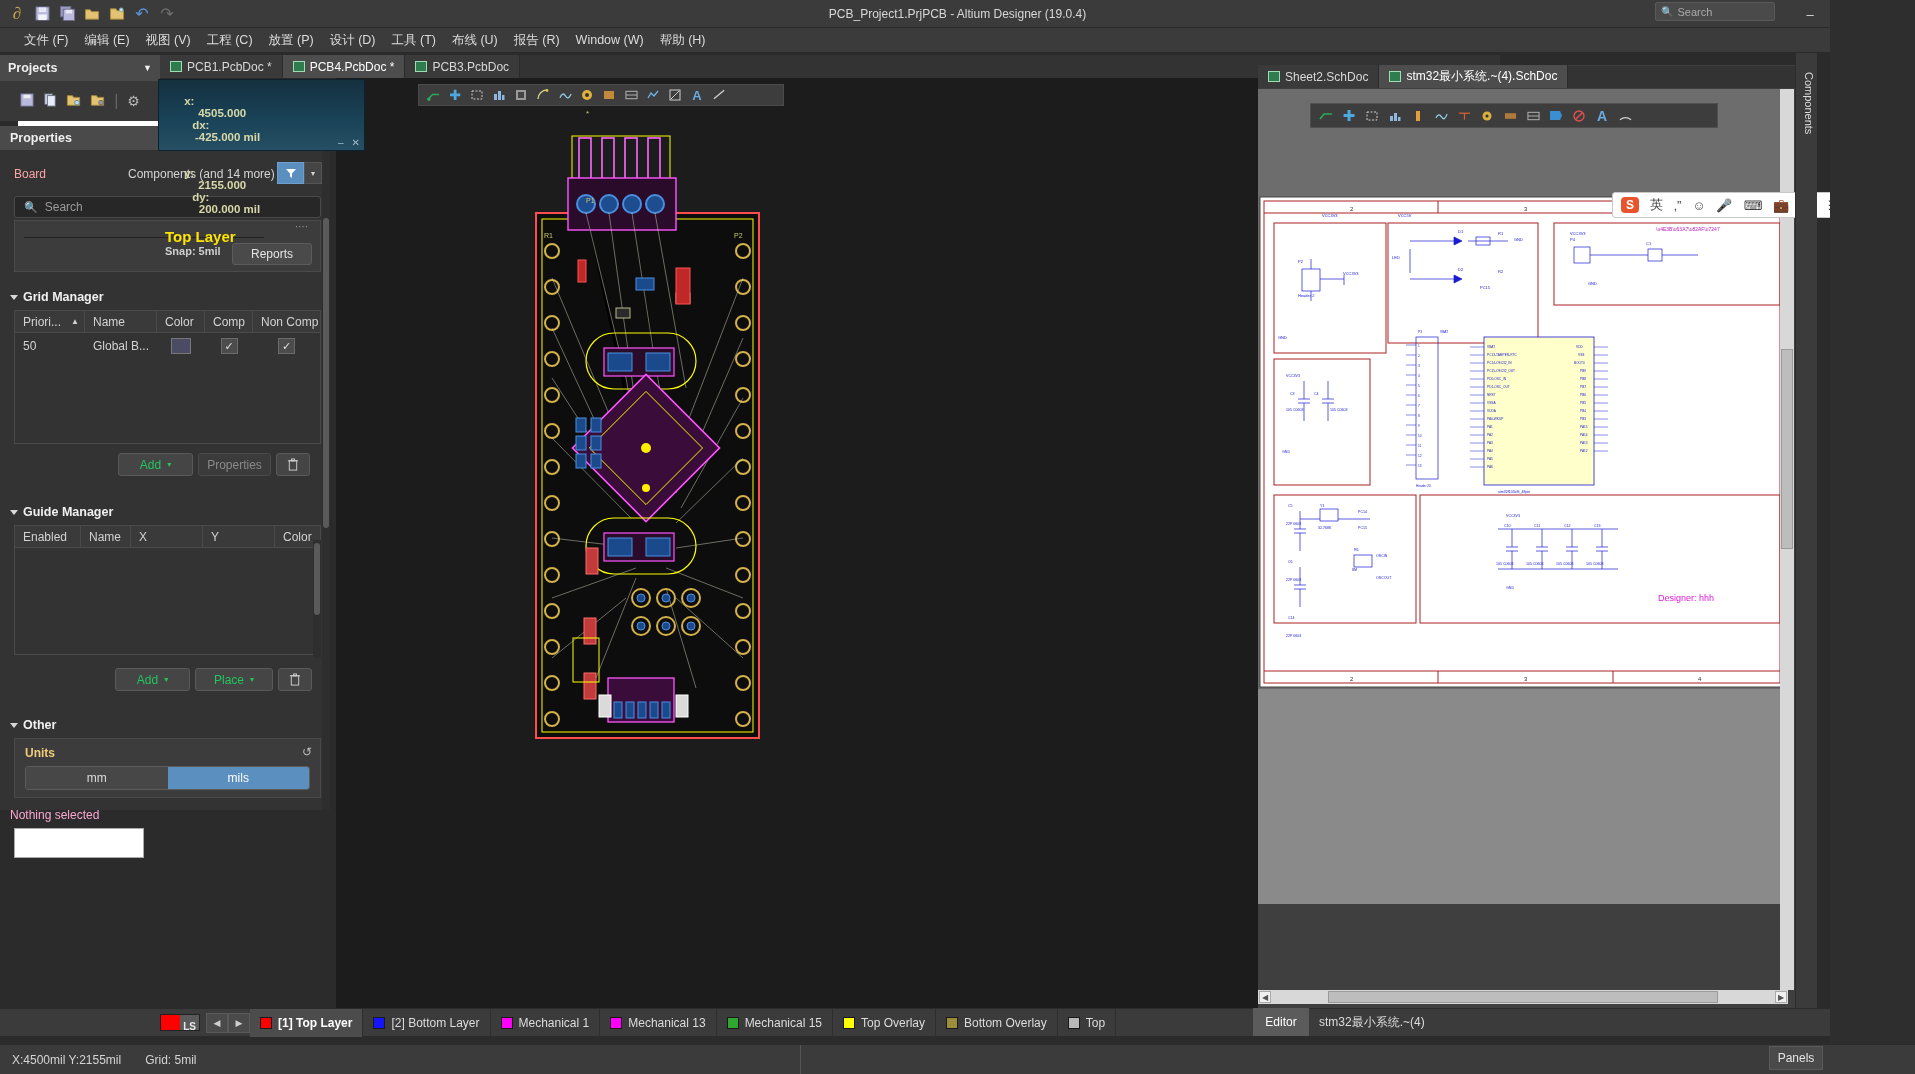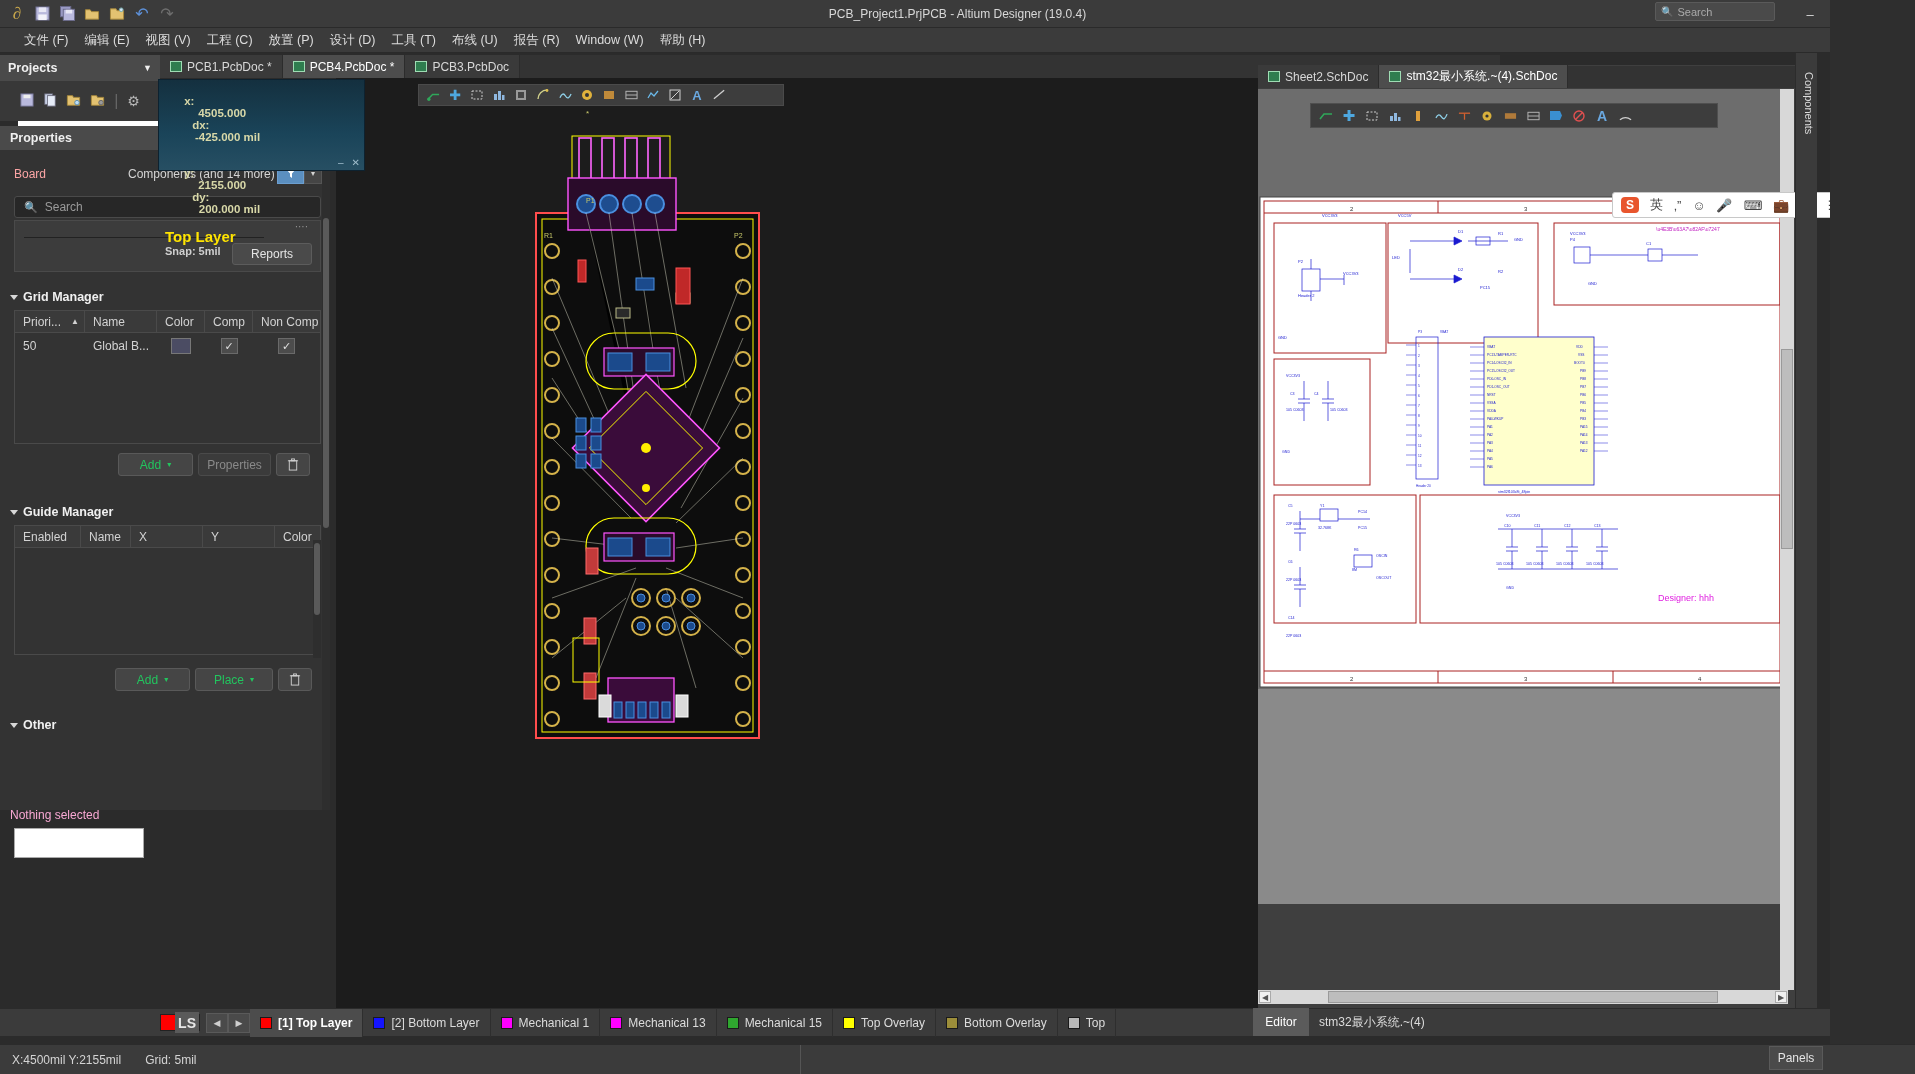--- a/index.html
+++ b/index.html
@@ -110,21 +110,21 @@
   .doctabs { position:absolute; left:160px; top:55px; width:1340px; height:23px;
     background:#333333; display:flex; align-items:flex-end; }
   .dtab { height:23px; display:flex; align-items:center; gap:5px; padding:0 10px;
     font-size:12px; color:#d8d8d8; background:#3a3a3a; border-right:1px solid #2c2c2c;
     cursor:pointer; white-space:nowrap; }
   .dtab.active { background:#4d4d4d; color:#fff; }
   .pcbicon { width:12px; height:11px; background:#2f7d4f; border:1px solid #9fdcb4;
     display:inline-block; }
 
   
-  .hud { position:absolute; left:158px; top:79px; width:207px; height:92px;
+  .hud { position:absolute; left:158px; top:79px; width:207px; height:72px;
     background:linear-gradient(180deg,#14303f 0%, #1a4459 60%, #274f63 100%);
     border:1px solid #0d2230; padding:3px 6px 0 6px; }
   .hud-line { font-size:11.5px; font-weight:bold; color:#d8d8a8; white-space:pre;
     font-family:"Liberation Sans", sans-serif; letter-spacing:0px; }
   .hud-layer { font-size:15px; font-weight:bold; color:#ffe400; margin-top:1px; }
   .hud-snap { font-size:11px; font-weight:bold; color:#cfcfcf; }
   .hud-xclose { position:absolute; right:4px; bottom:2px; display:flex; gap:8px;
     font-size:10px; color:#9fbccb; }
 
   
@@ -155,22 +155,22 @@
     writing-mode:vertical-rl; font-size:11px; color:#dcdcdc; letter-spacing:0px; }
 
   .winbar { position:absolute; left:1830px; top:0; width:85px; height:1074px;
     background:#2e2e2e; }
 
   
   .layerbar { position:absolute; left:0; top:1008px; width:1830px; height:28px;
     background:#3b3b3b; border-top:1px solid #2b2b2b; display:flex; align-items:center; }
   .ls-chip { width:40px; height:17px; background:#ff0000; border:1px solid #222;
     display:flex; align-items:center; justify-content:flex-end; }
-  .ls-chip b { background:#5a5a5a; color:#e8e8e8; font-size:14px; padding:4px 3px;
-    height:21px; line-height:15px; }
+  .ls-chip b { background:#5a5a5a; color:#e8e8e8; font-size:10px; padding:4px 3px;
+    height:15px; line-height:15px; }
   .arrbtn { width:22px; height:20px; background:#4a4a4a; border:1px solid #5a5a5a;
     display:flex; align-items:center; justify-content:center; font-size:9px; color:#cfcfcf;
     cursor:pointer; }
   .ltab { display:flex; align-items:center; gap:6px; padding:0 10px; height:28px;
     font-size:12px; color:#dcdcdc; border-right:1px solid #2e2e2e; cursor:pointer;
     white-space:nowrap; }
   .ltab.sel { background:#4c4c4c; color:#fff; font-weight:bold; }
   .lsq { width:12px; height:12px; border:1px solid #1a1a1a; }
 
   
@@ -384,20 +384,28 @@
       <svg width="12" height="13" viewBox="0 0 12 14">
           <rect x="2" y="3" width="8" height="10" fill="none" stroke="#d0d0d0"></rect>
           <line x1="0.5" y1="3" x2="11.5" y2="3" stroke="#d0d0d0"></line>
           <rect x="4.5" y="1" width="3" height="2" fill="none" stroke="#d0d0d0"></rect>
         </svg>
     </div>
 
     <div class="sect-hdr" style="top:568px;">
       <span class="caret-d"></span>
       <span>Other</span>
+    </div>
+    <div class="units-box" style="top:588px;height:60px;">
+      <div style="position:absolute;left:10px;top:7px;font-size:12px;font-weight:bold;color:#f0c97a;">Units</div>
+      <div style="position:absolute;right:8px;top:6px;font-size:12px;color:#bbb;">↺</div>
+      <div class="seg" style="position:absolute;left:10px;top:27px;">
+        <div class="off">mm</div>
+        <div class="on">mils</div>
+      </div>
     </div>
 
     <div class="lp-scroll">
       <div class="lp-thumb" style="top:68px;height:310px;"></div>
     </div>
   </div>
 
   <div class="nothing-sel">Nothing selected</div>
   <div class="bl-white"></div>
 

